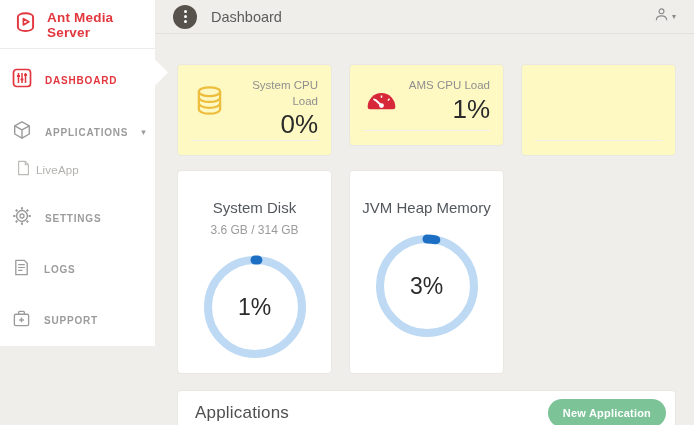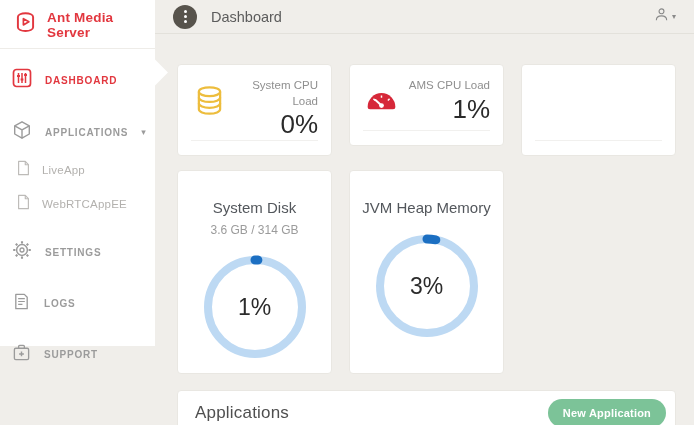--- a/index.html
+++ b/index.html
@@ -22,21 +22,21 @@
   .brand-text { color: #e2373f; font-size: 13.5px; font-weight: 700; letter-spacing: .2px; }
   .sidebar-divider { border: none; border-top: 1px solid #eeece8; margin: 0 0 10px 0; }
   .nav-item {
     display: flex; align-items: center; gap: 13px;
     padding: 9px 12px; cursor: pointer; position: relative;
   }
   .nav-label {
     font-size: 10px; font-weight: 700; letter-spacing: .8px; color: #9b9b9b;
   }
   .nav-item.active .nav-label { color: #e2373f; }
-  .nav-item.sub { padding: 7px 4px 7px 16px; gap: 11px; }
+  .nav-item.sub { padding: 7px 4px 7px 16px; gap: 5px; }
   .nav-item.sub .nav-label {
     font-size: 11.5px; font-weight: 400; letter-spacing: .2px; color: #b3b1ae; text-transform: none;
   }
   .nav-caret { margin-left: auto; color: #9b9b9b; font-size: 9px; }
   .nav-item svg { flex: 0 0 auto; }
   .group-gap { height: 10px; }
   
   .main { position: absolute; left: 155px; top: 0; right: 0; bottom: 0; background: #f0eeea; }
   .active-arrow {
     position: absolute; left: -10px; top: 63px; width: 19px; height: 19px;
@@ -52,21 +52,21 @@
     gap: 2px; cursor: pointer; border: none;
   }
   .kebab-btn i { width: 3px; height: 3px; border-radius: 50%; background: #fff; }
   .page-title { font-size: 14.5px; color: #5c5c5c; }
   .user-menu { margin-left: auto; display: flex; align-items: center; gap: 3px; cursor: pointer; color: #8a8a8a; }
   .user-caret { font-size: 8px; color: #8a8a8a; }
   
   .content { position: relative; padding: 30px 18px 0 22px; }
   .row { display: flex; gap: 17px; align-items: flex-start; }
   .stat-card {
-    background: #ffffff; border: 1px solid #e9e7e2; border-radius: 4px;
+    background: #fef9c3; border: 1px solid #e9e7e2; border-radius: 4px;
     width: 155px; display: flex; flex-direction: column;
     padding: 13px 13px 14px 13px;
   }
   .stat-card.tall { height: 92px; }
   .stat-card.short { height: 82px; }
   .stat-top { display: flex; align-items: flex-start; }
   .stat-icon { margin-top: 4px; }
   .stat-right { margin-left: auto; text-align: right; }
   .stat-label { font-size: 11.5px; color: #8f8f8f; line-height: 1.35; }
   .stat-value { font-size: 26px; color: #2b2b2b; line-height: 1.1; margin-top: 1px; }
@@ -138,29 +138,20 @@
   <div class="nav-item sub">
     <span>
       <svg width="15" height="16" viewBox="0 0 16 18" fill="none" stroke="#bdbbb8" stroke-width="1.3" stroke-linejoin="round">
         <path d="M2.5 1.5 h7.5 l3.5 3.8 v11.2 h-11 Z"></path>
         <path d="M10 1.5 v3.8 h3.5"></path>
       </svg>
     </span>
     <span class="nav-label">LiveApp</span>
   </div>
 
-  <div class="nav-item sub">
-    <span>
-      <svg width="15" height="16" viewBox="0 0 16 18" fill="none" stroke="#bdbbb8" stroke-width="1.3" stroke-linejoin="round">
-        <path d="M2.5 1.5 h7.5 l3.5 3.8 v11.2 h-11 Z"></path>
-        <path d="M10 1.5 v3.8 h3.5"></path>
-      </svg>
-    </span>
-    <span class="nav-label">WebRTCAppEE</span>
-  </div>
 
   <div class="group-gap"></div>
 
   <div class="nav-item">
     <span>
       <svg width="20" height="20" viewBox="0 0 20 20" fill="none" stroke="#9b9b9b">
         <circle cx="10" cy="10" r="5.4" stroke-width="1.5"></circle>
         <circle cx="10" cy="10" r="2" stroke-width="1.3"></circle>
         <g stroke-width="2.1">
           <path d="M10 1.2 V3.4 M10 16.6 V18.8 M1.2 10 H3.4 M16.6 10 H18.8"></path>

